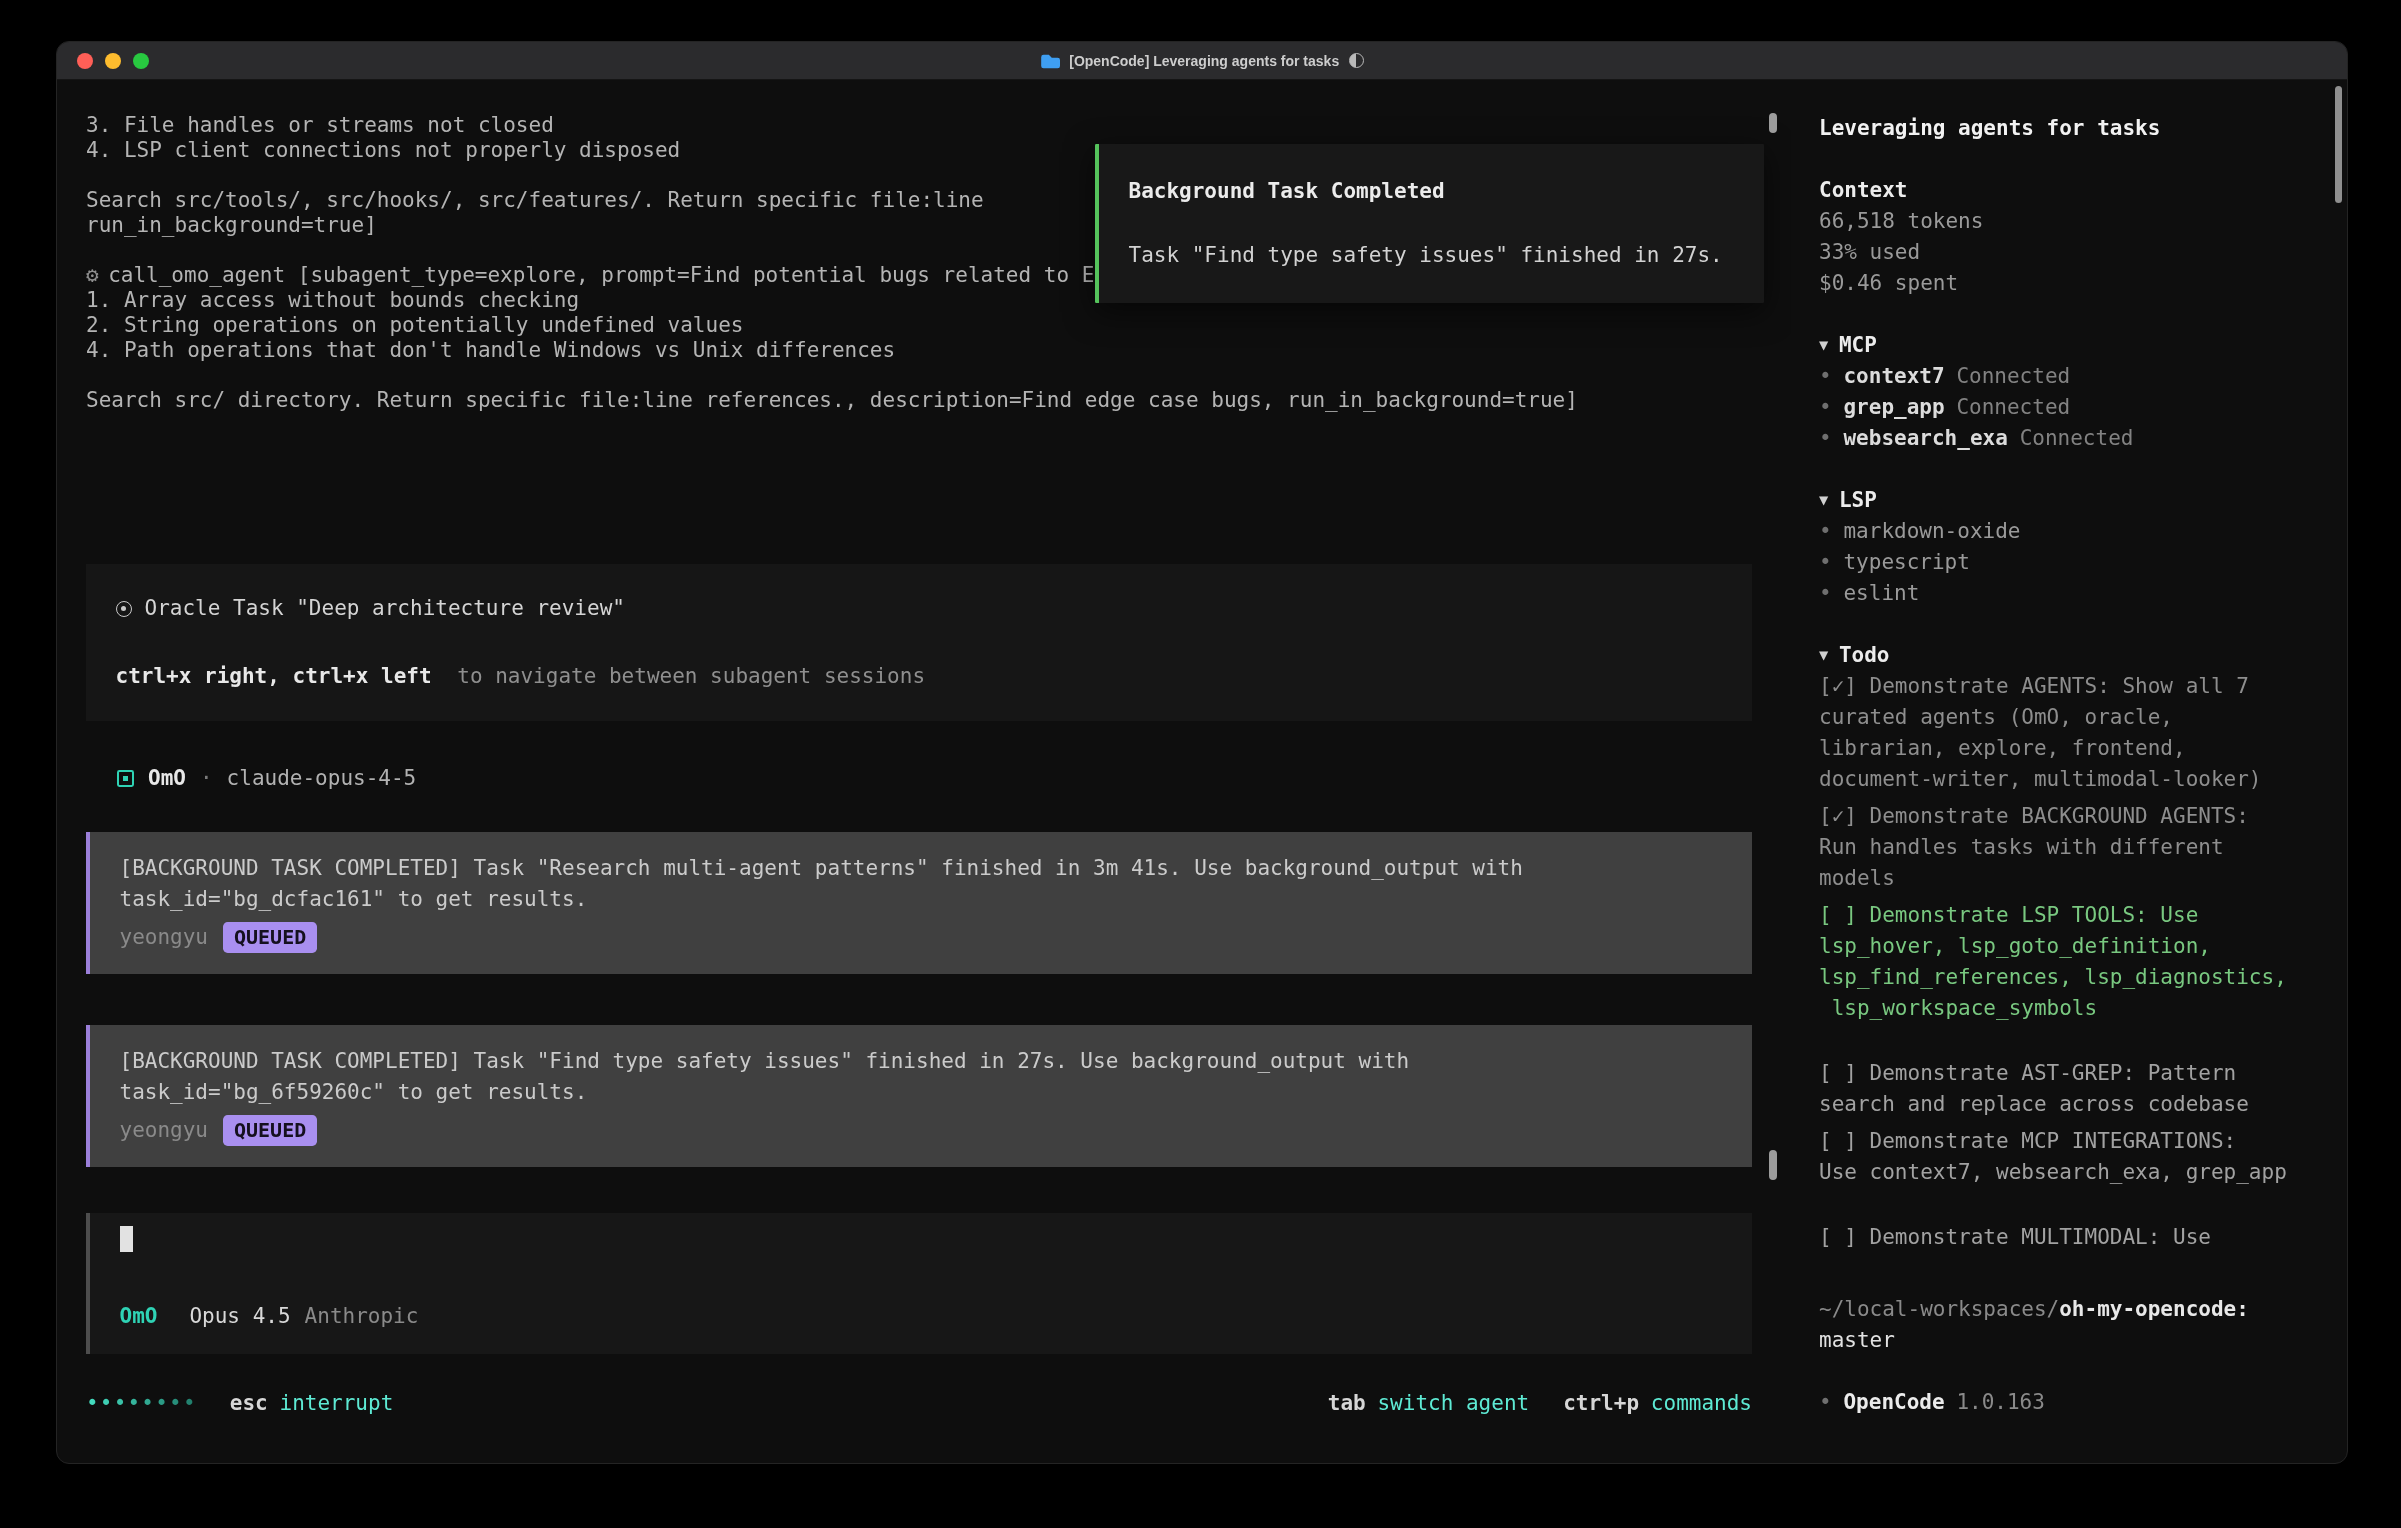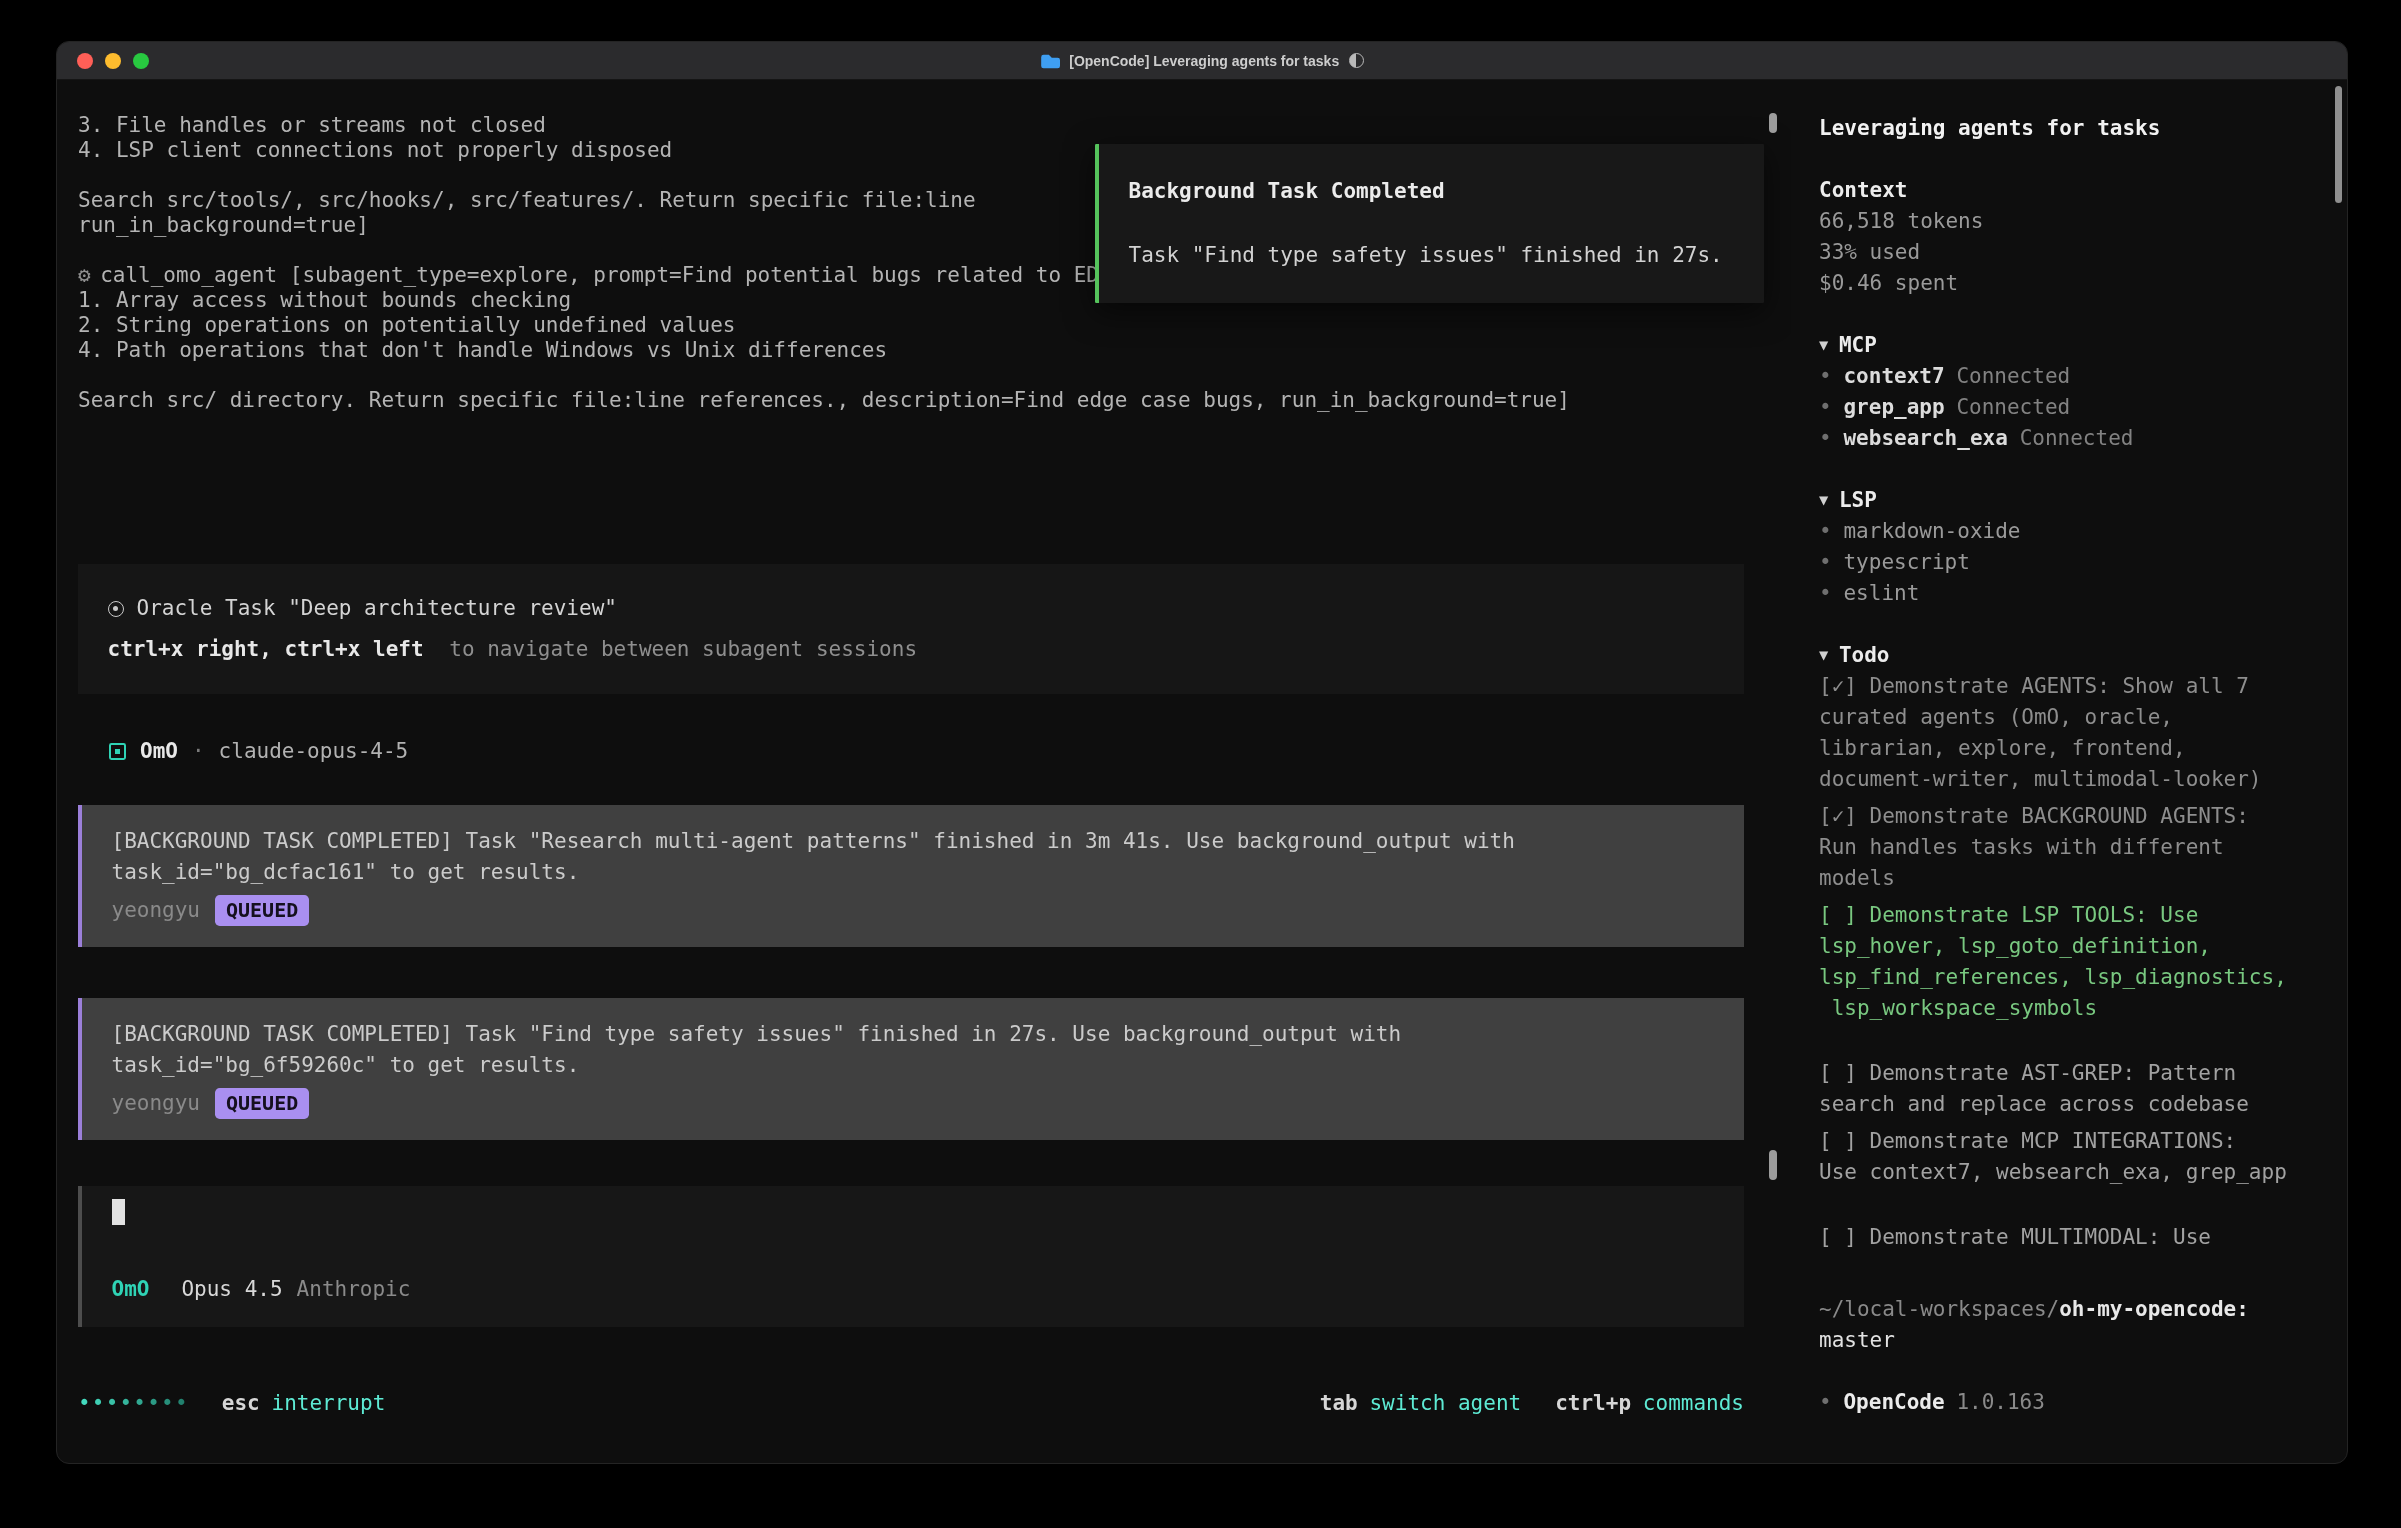--- a/index.html
+++ b/index.html
@@ -12,40 +12,40 @@
   .lights{position:absolute;left:19.5px;top:0;height:100%;display:flex;align-items:center;gap:12.4px;}
   .light{width:16px;height:16px;border-radius:50%;}
   .light.red{background:#ff5f57}.light.yellow{background:#febc2e}.light.green{background:#28c840}
   .title-wrap{margin:0 auto;display:flex;align-items:center;gap:9.5px;color:#cdcdcd;
               font-family:"Liberation Sans",sans-serif;font-size:14px;font-weight:700;}
   .halfmoon{width:13.6px;height:13.6px;border-radius:50%;border:1.8px solid #b9b9b9;
             background:linear-gradient(90deg,#b9b9b9 50%,transparent 50%);display:inline-block;}
   
   .content{display:flex;height:1383px;}
   .main{position:relative;flex:none;width:1734px;box-sizing:border-box;display:flex;flex-direction:column;
-        overflow:hidden;padding:33px 0 47px 21px;font-size:21px;line-height:25px;color:#b4b4b4;}
+        overflow:hidden;padding:33px 0 47px 29px;font-size:21px;line-height:25px;color:#b4b4b4;}
   .sidebar{flex:1;position:relative;box-sizing:border-box;display:flex;flex-direction:column;overflow:hidden;
            padding:33px 31px 45px 28px;font-size:21px;line-height:31px;color:#9a9a9a;}
   
   .line{white-space:pre-wrap;width:1666px;}
   .blank{height:25px;}
   .dim-icon{color:#8f8f8f;margin-right:9.5px;}
   
   .toast{position:absolute;top:64px;left:1038px;width:669px;box-sizing:border-box;background:#181818;
          border-left:4.1px solid #55c35c;padding:32px 29.5px;line-height:31px;border-radius:1.2px;
          box-shadow:0 8.3px 29.5px rgba(0,0,0,.55);}
   .toast-title{color:#ececec;font-weight:bold;margin-bottom:33px;white-space:pre-wrap;}
   .toast-body{color:#d2d2d2;white-space:pre-wrap;}
   
   .oracle{margin-top:151px;width:1666px;box-sizing:border-box;background:#161616;padding:32px 29.5px;line-height:25px;}
   .oracle-title-row{display:flex;align-items:center;gap:13px;color:#d4d4d4;}
   .fisheye{width:14px;height:14px;border:1.8px solid #c9c9c9;border-radius:50%;position:relative;flex:none;}
   .fisheye::after{content:"";position:absolute;left:50%;top:50%;width:5.9px;height:5.9px;margin:-3px 0 0 -3px;
                   border-radius:50%;background:#c9c9c9;}
-  .oracle-keys{margin-top:16px;}
+  .oracle-keys{margin-top:43px;}
   .kbd{color:#e8e8e8;font-weight:bold;}
   .kdesc{color:#8f8f8f;margin-left:13px;}
   
   .agent-header{margin-top:45px;margin-left:31px;display:flex;align-items:center;gap:14px;}
   .agent-checkbox{width:13px;height:13px;border:2.4px solid #2fd3b5;border-radius:2.4px;position:relative;flex:none;}
   .agent-checkbox::after{content:"";position:absolute;left:50%;top:50%;width:5.9px;height:5.9px;margin:-3px 0 0 -3px;background:#2fd3b5;}
   .agent-name{color:#e8e8e8;font-weight:bold;}
   .sep{color:#7a7a7a;}
   .agent-model{color:#b2b2b2;}
   

